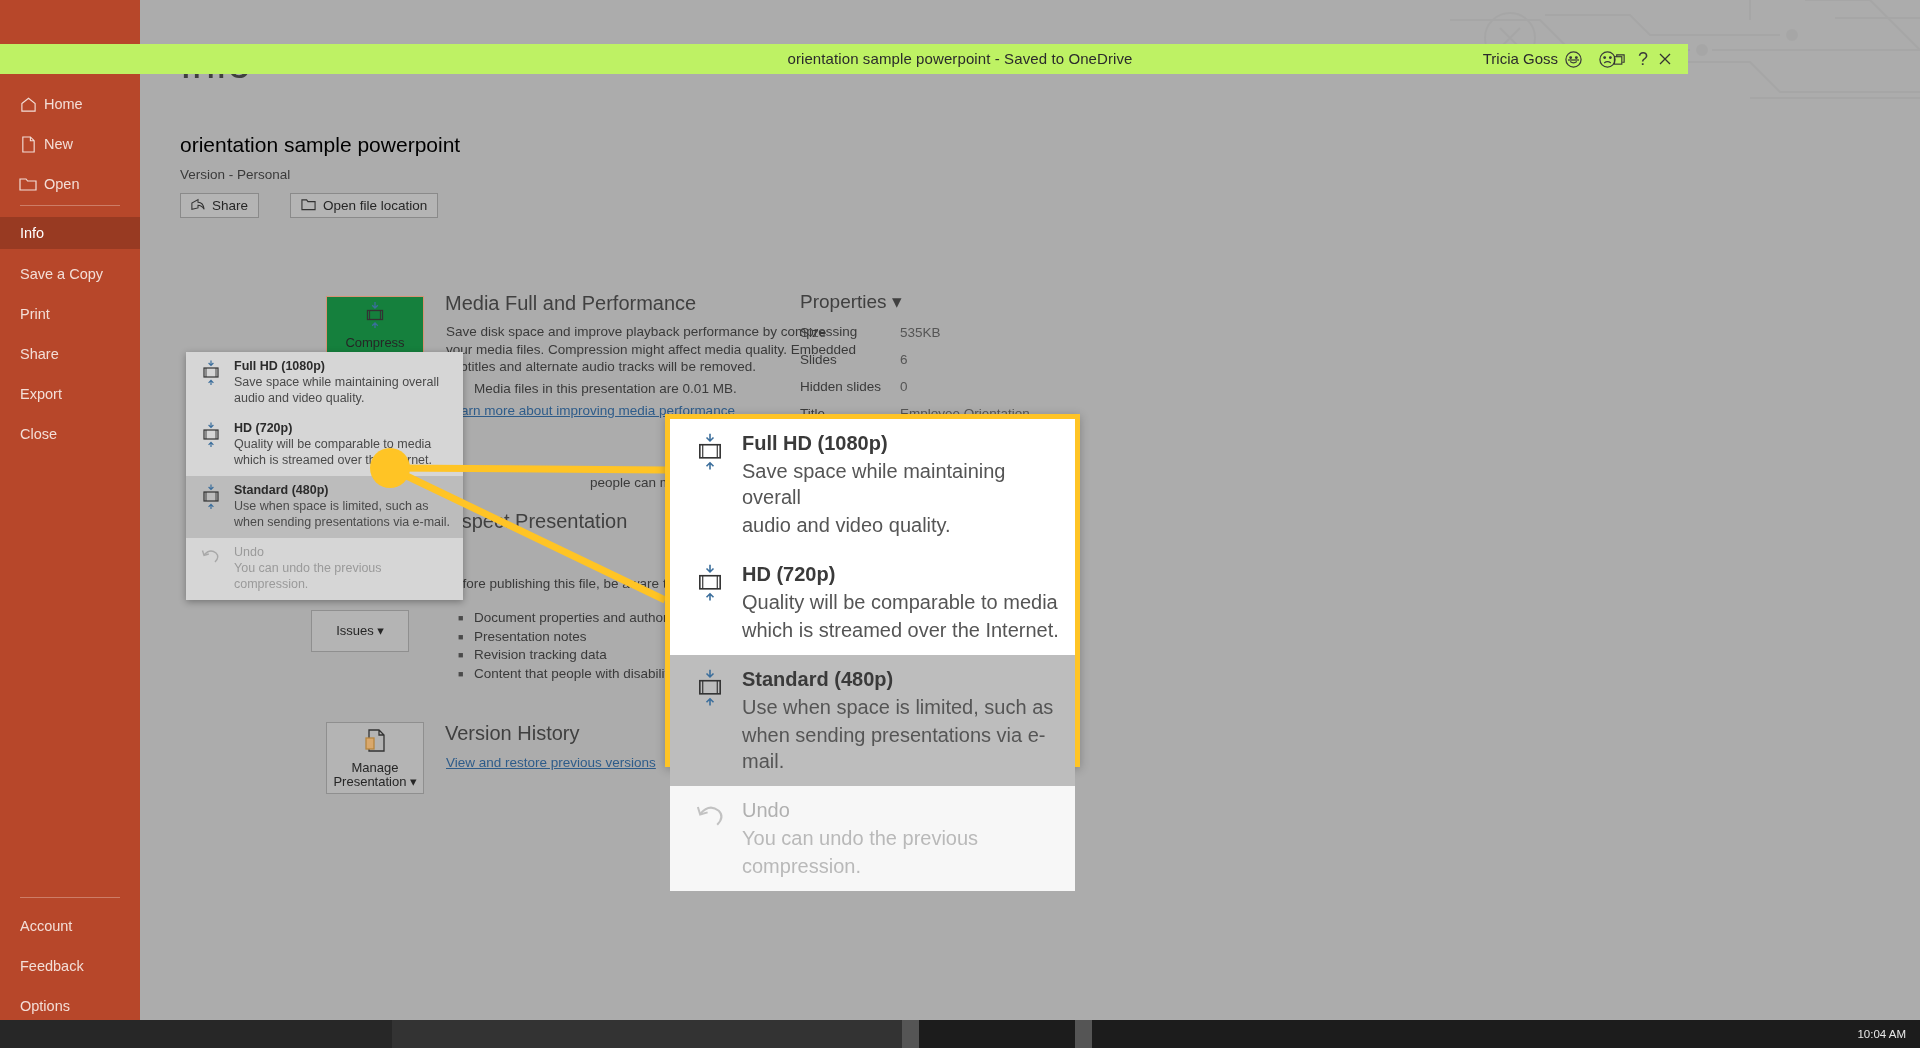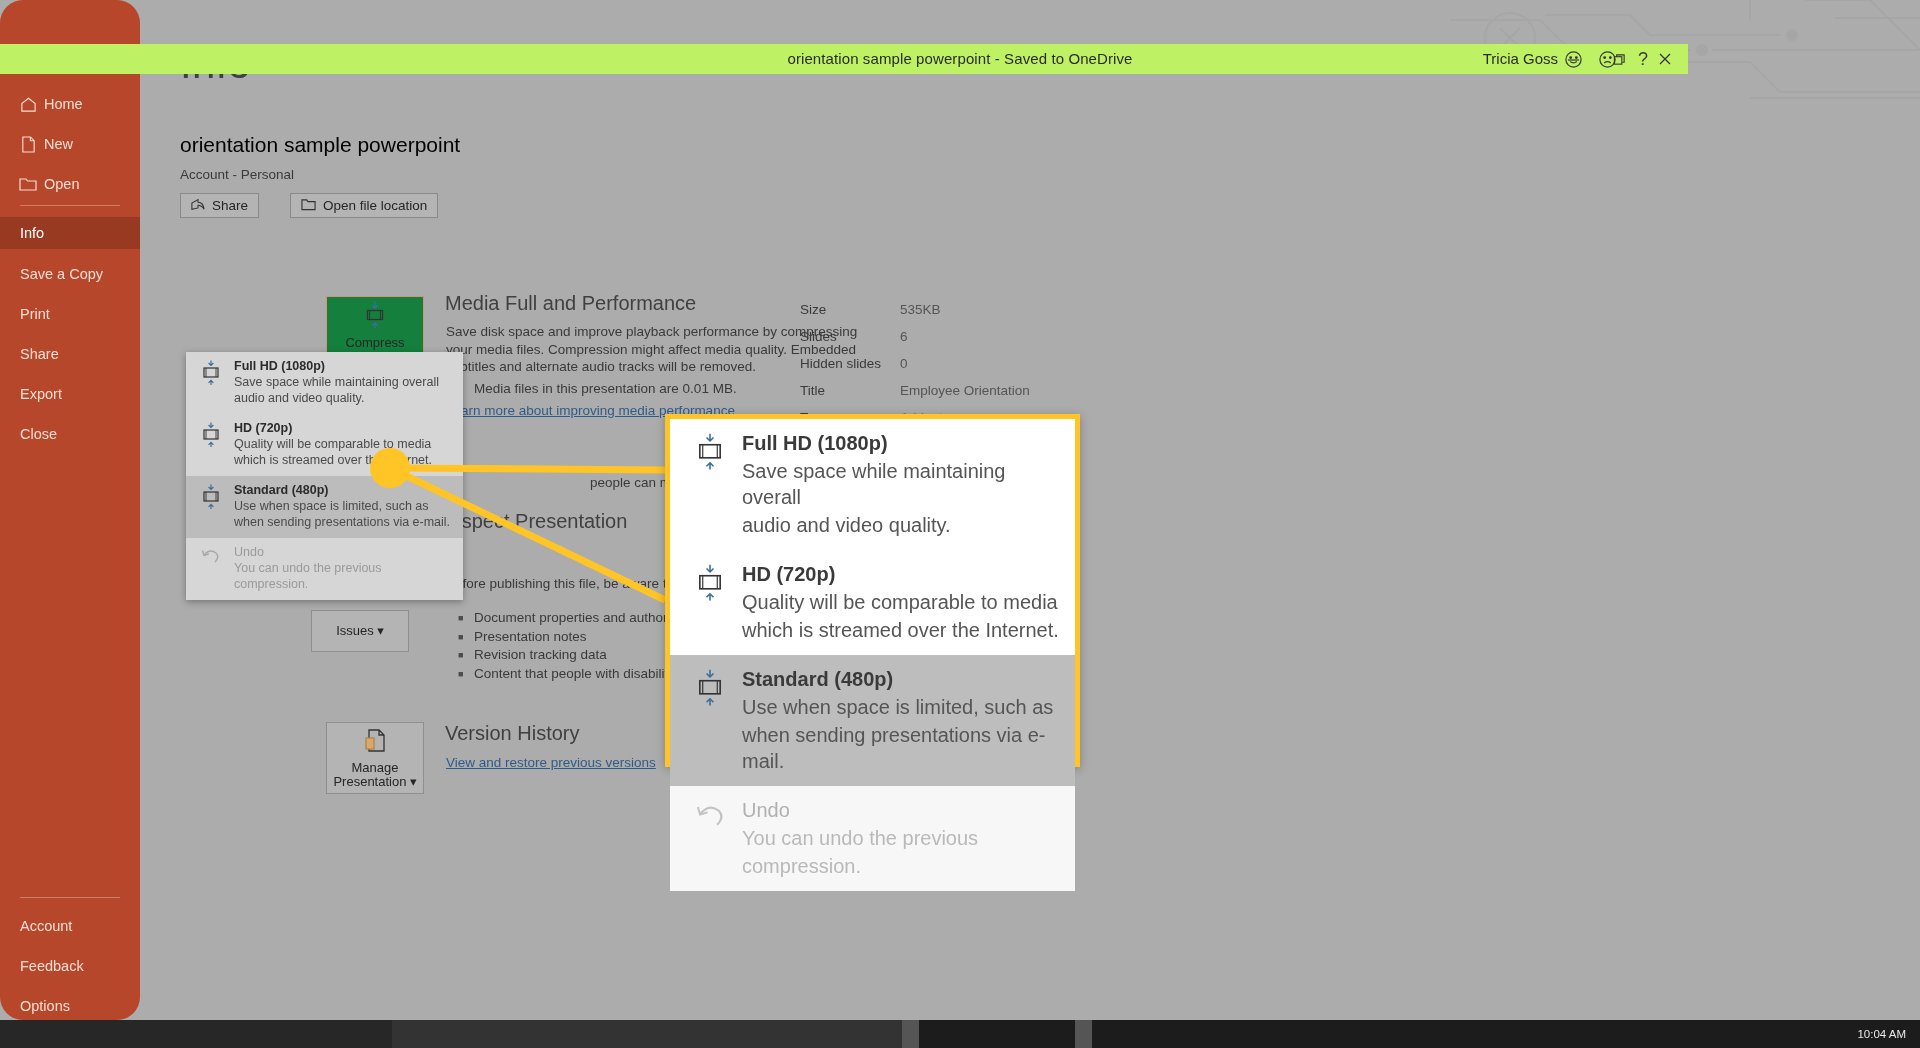--- a/index.html
+++ b/index.html
@@ -40,21 +40,21 @@
   #w-max{right:46px;}
   #w-close{right:0px;}
   
   #watermark{
     position:absolute; right:0; top:0; width:470px; height:105px;
     opacity:.30; z-index:5; pointer-events:none;
   }
   
   #nav{
     position:absolute; left:0; top:0; width:140px; height:1020px;
-    background:#b7472a; z-index:30;border-radius:23px;
+    background:#b7472a; z-index:30;
   }
   #backbtn{
     position:absolute; left:12px; top:40px; width:38px; height:38px;
     display:flex; align-items:center; justify-content:center;
   }
   .navitem{
     position:absolute; left:0; width:140px; height:32px;
     color:#f3ded7; font-size:14.5px; line-height:32px;
     padding-left:20px; white-space:nowrap;
   }
@@ -300,21 +300,21 @@
   </div>
   <div class="navitem" style="top:990px">
     <span>Options</span>
   </div>
 </div>
 
 <div id="main">
 
   <div id="pagetitle">Info</div>
   <div id="docname">orientation sample powerpoint</div>
-  <div id="docloc">Account - Personal</div>
+  <div id="docloc">Version - Personal</div>
 
   <div class="obtn" id="btn-share">
     <span>
       <svg width="14" height="14" viewBox="0 0 16 16" fill="none" stroke="#333" stroke-width="1.2">
         <path d="M1 14 V7 L8 3 V6 Q14 6 15 14 Q12 9.5 8 9.5 V12.5 Z"></path>
       </svg>
     </span>
     <span>Share</span>
   </div>
 
@@ -373,20 +373,23 @@
     </span>
     <span style="line-height:14px">
       <span>Manage</span><br>
       <span>Presentation</span><span> ▾</span>
     </span>
   </div>
   <div class="sect-h" style="left:305px; top:692px;">Version History</div>
   <a class="lnk" href="#" style="position:absolute; left:306px; top:725px;">View and restore previous versions</a>
 
   <div id="props">
+    <div id="props-h">
+      <span>Properties</span><span> ▾</span>
+    </div>
     <div class="prow">
       <div class="pk">Size</div>
       <div class="pv">535KB</div>
     </div>
     <div class="prow">
       <div class="pk">Slides</div>
       <div class="pv">6</div>
     </div>
     <div class="prow">
       <div class="pk">Hidden slides</div>

